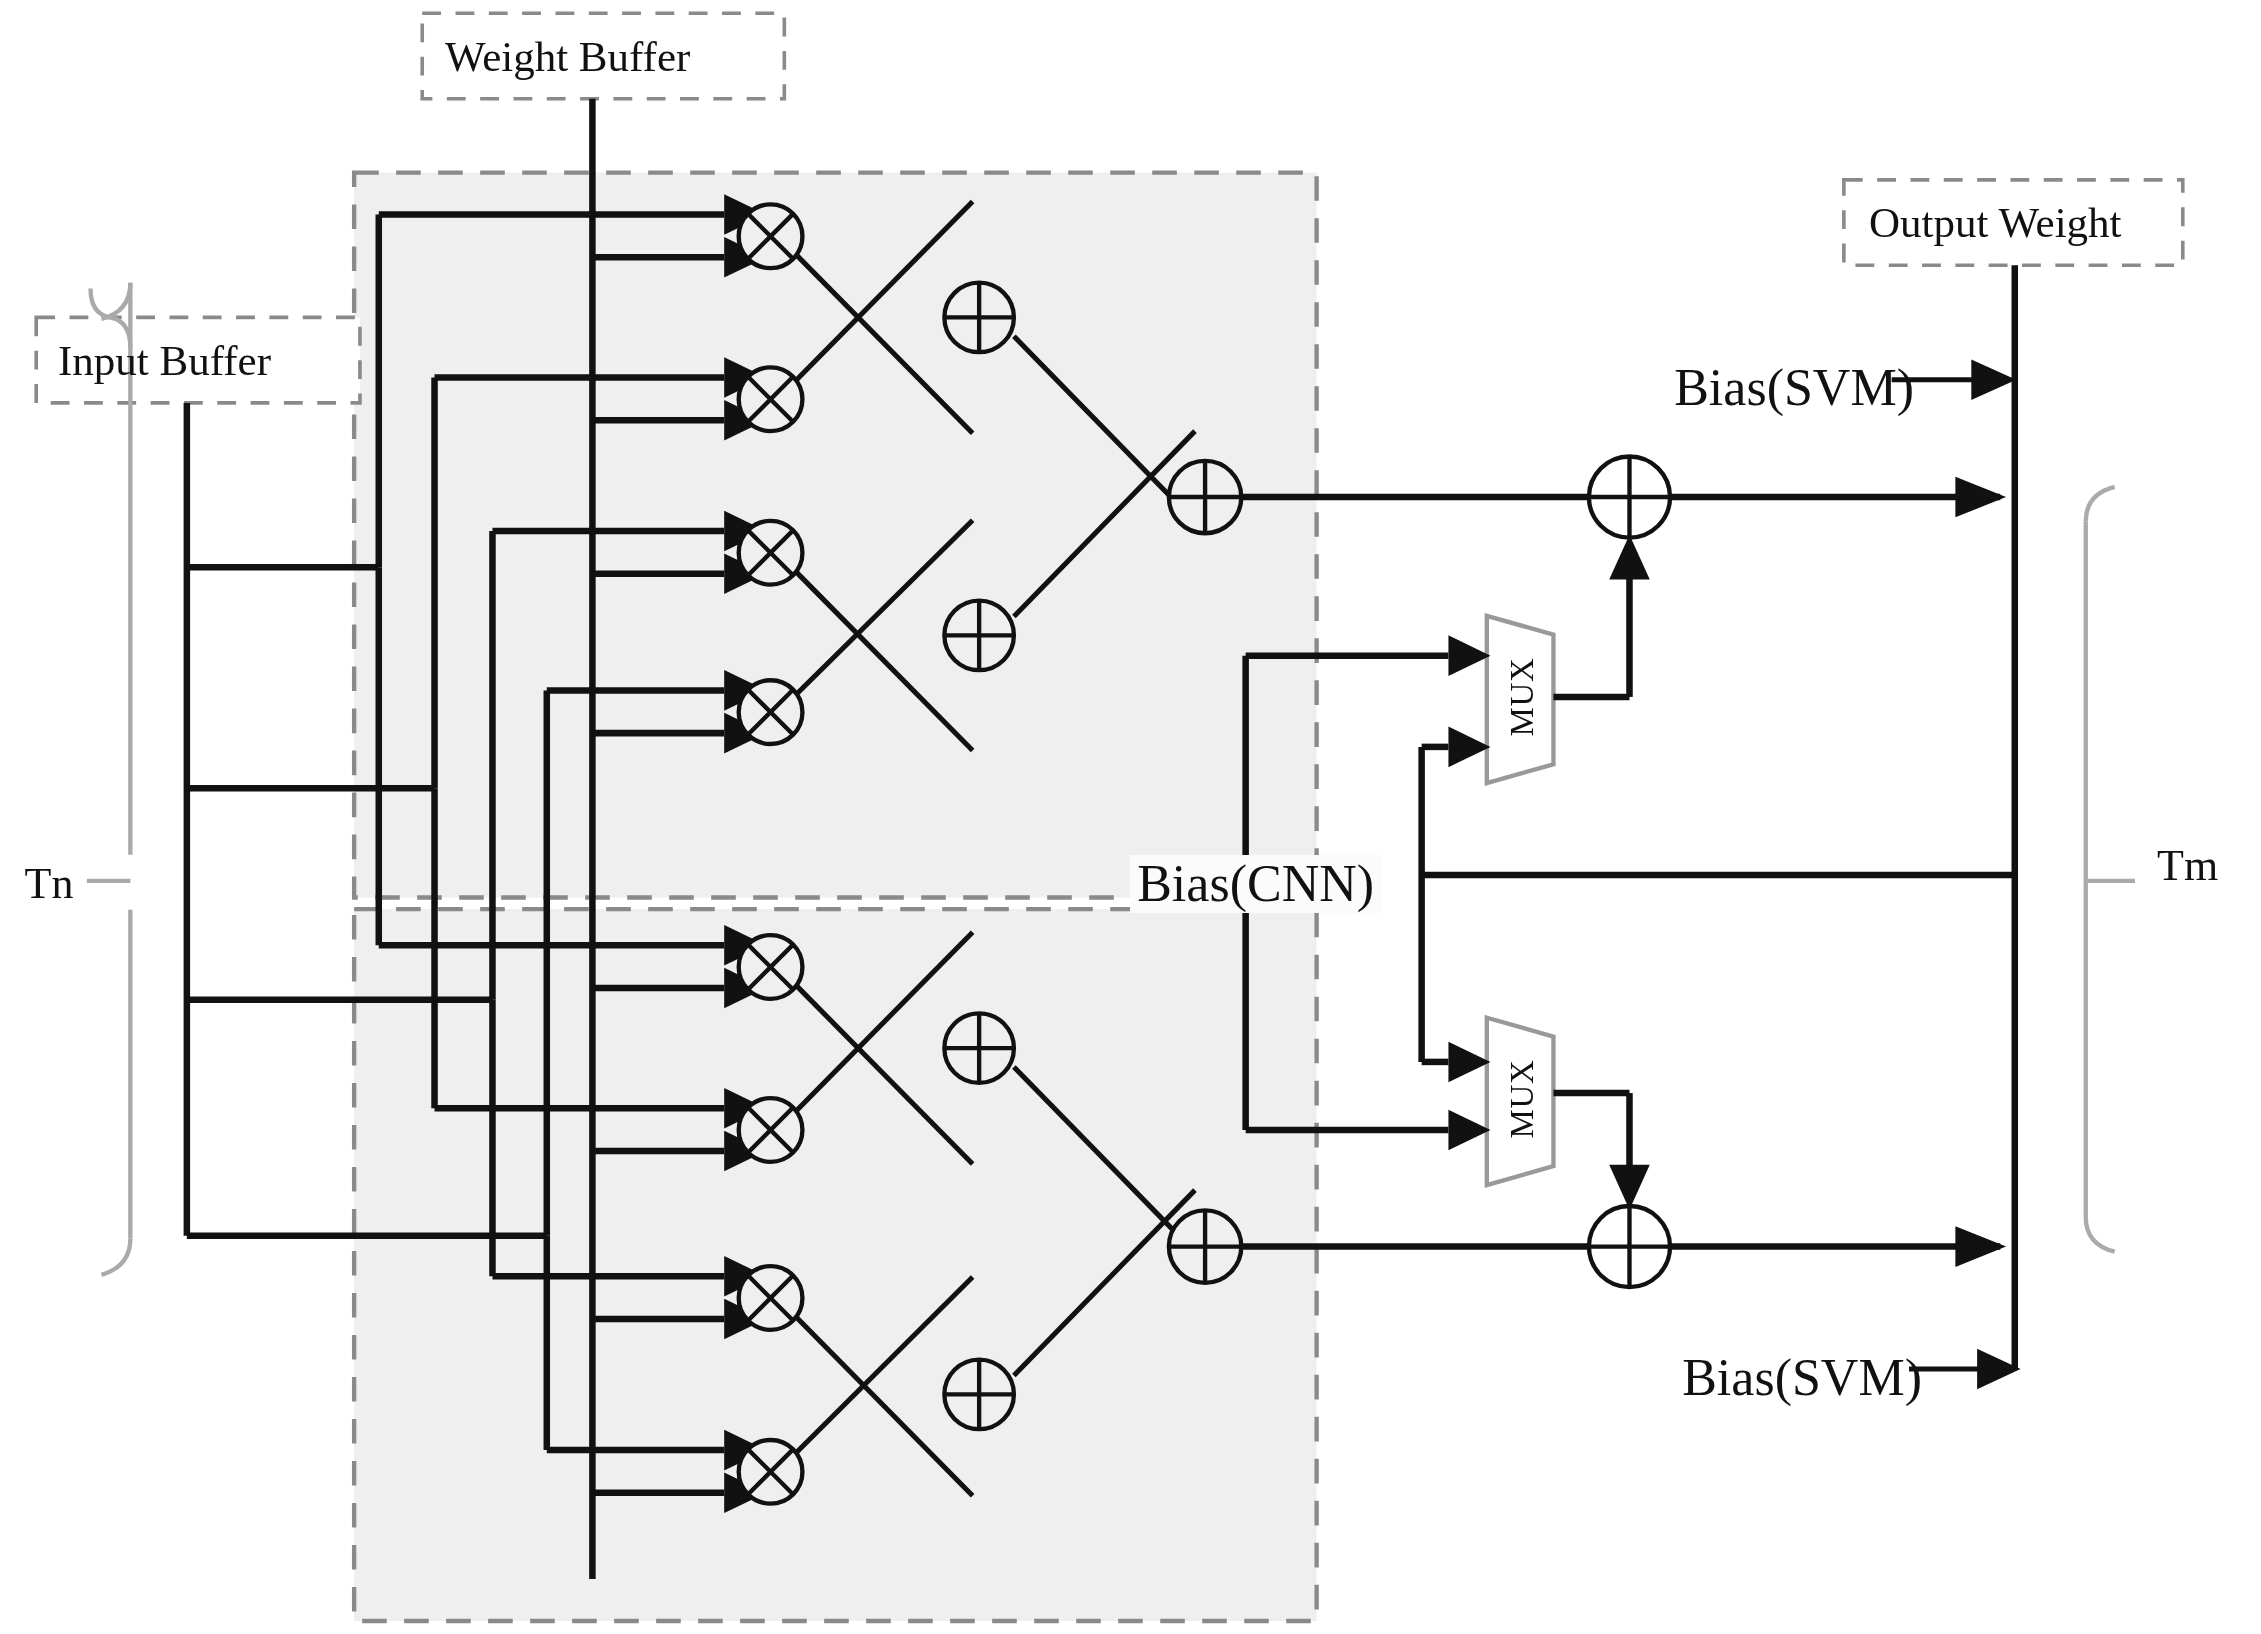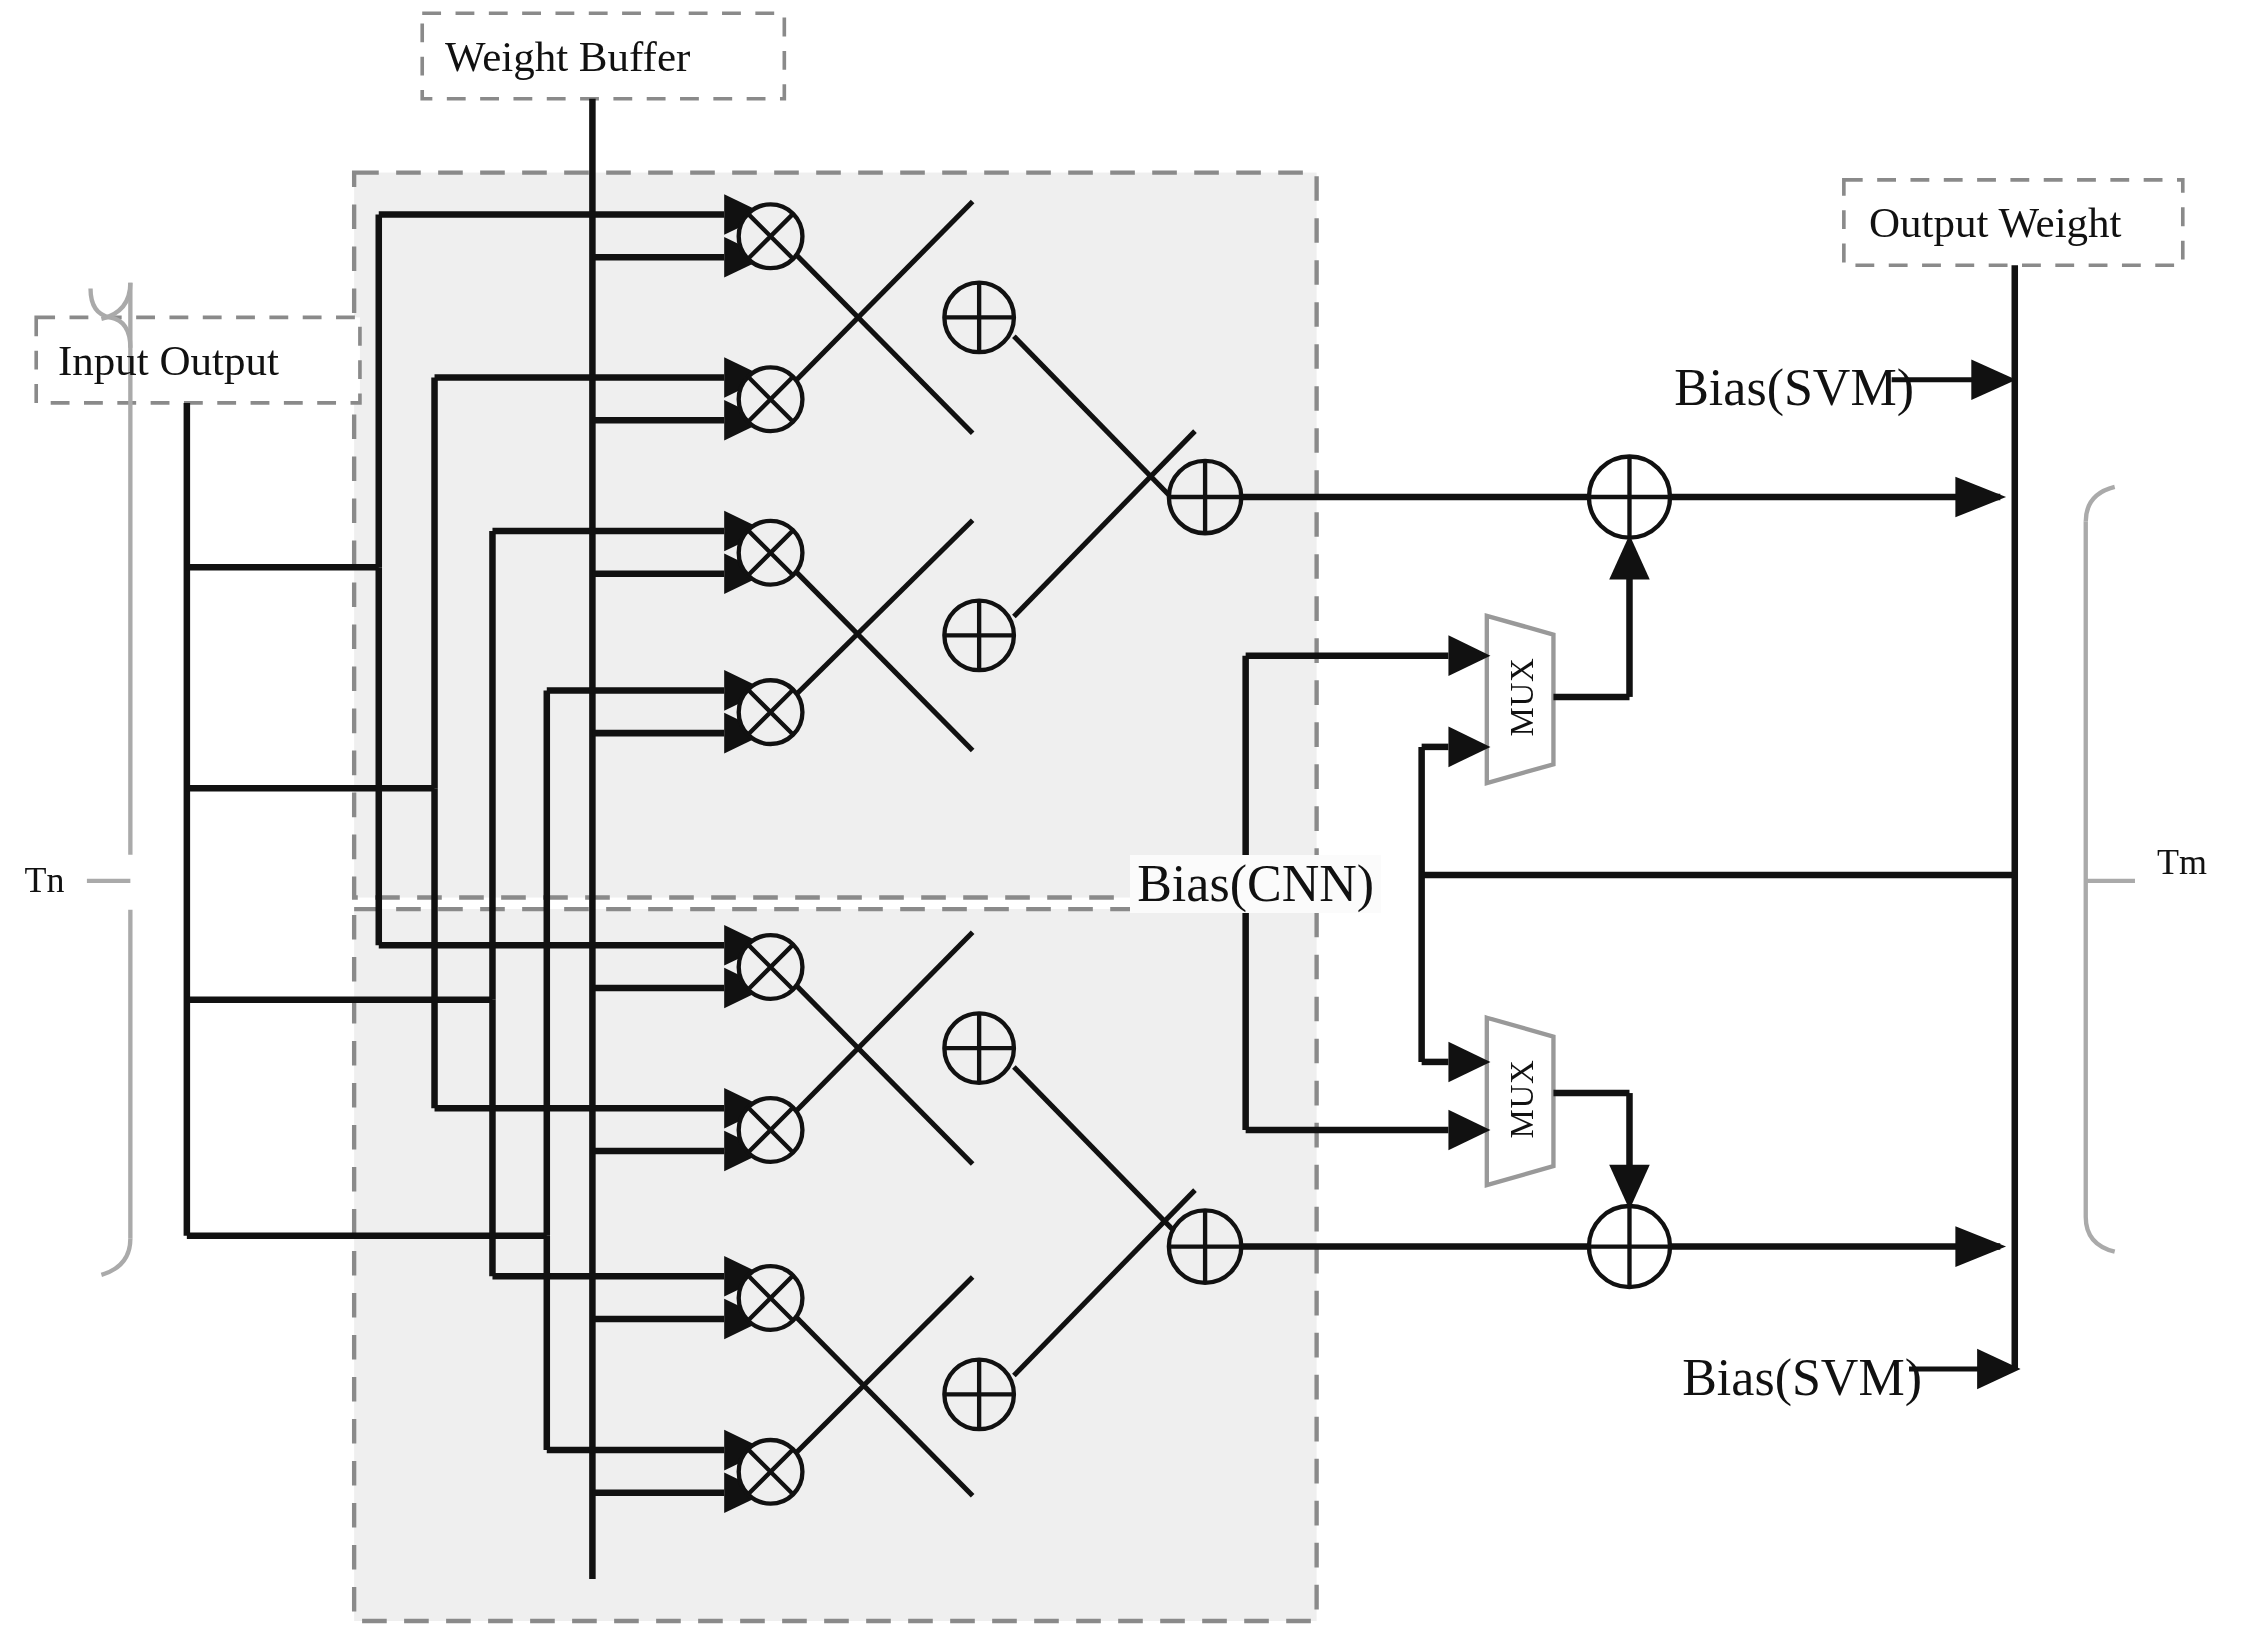--- a/index.html
+++ b/index.html
@@ -38,21 +38,21 @@
 
   .lbl {
     position: absolute;
     color: #111111;
     font-family: "Liberation Serif", "DejaVu Serif", serif;
     white-space: nowrap;
     line-height: 1;
   }
   .lbl-buffer { font-size: 43px; }
   .lbl-bias   { font-size: 52px; background: #fbfbfb; padding: 2.9px 7.2px; }
-  .lbl-tn     { font-size: 36px; }
+  .lbl-tn     { font-size: 44px; }
   .lbl-mux {
     position: absolute;
     color: #111111;
     font-family: "Liberation Serif", "DejaVu Serif", serif;
     font-size: 33px;
     letter-spacing: 0.7px;
     transform: rotate(-90deg);
     transform-origin: 50% 50%;
     white-space: nowrap;
   }
@@ -249,21 +249,21 @@
 
     <path class="brace" d="M 2880 720 Q 2880 682 2920 672"></path>
     <line class="brace" x1="2880" y1="720" x2="2880" y2="1680"></line>
     <path class="brace" d="M 2880 1680 Q 2880 1718 2920 1728"></path>
     <line class="brace-tick" x1="2880" y1="1216" x2="2948" y2="1216"></line>
 
   </svg>
 
   <div class="lbl lbl-buffer" style="left:445px; top:35px;">Weight Buffer</div>
 
-  <div class="lbl lbl-buffer" style="left:58px; top:339px;">Input Output</div>
+  <div class="lbl lbl-buffer" style="left:58px; top:339px;">Input Buffer</div>
 
   <div class="lbl lbl-buffer" style="left:1869px; top:201px;">Output Weight</div>
 
   <div class="lbl lbl-tn" style="left:24.6px; top:862px;">Tn</div>
 
   <div class="lbl lbl-tn" style="left:2157px; top:844px;">Tm</div>
 
   <div class="lbl lbl-bias" style="left:1130px; top:855px;font-family:Liberation Serif, serif;">Bias(CNN)</div>
 
   <div class="lbl lbl-bias" style="left:1667px; top:359px; background:transparent;">Bias(SVM)</div>

